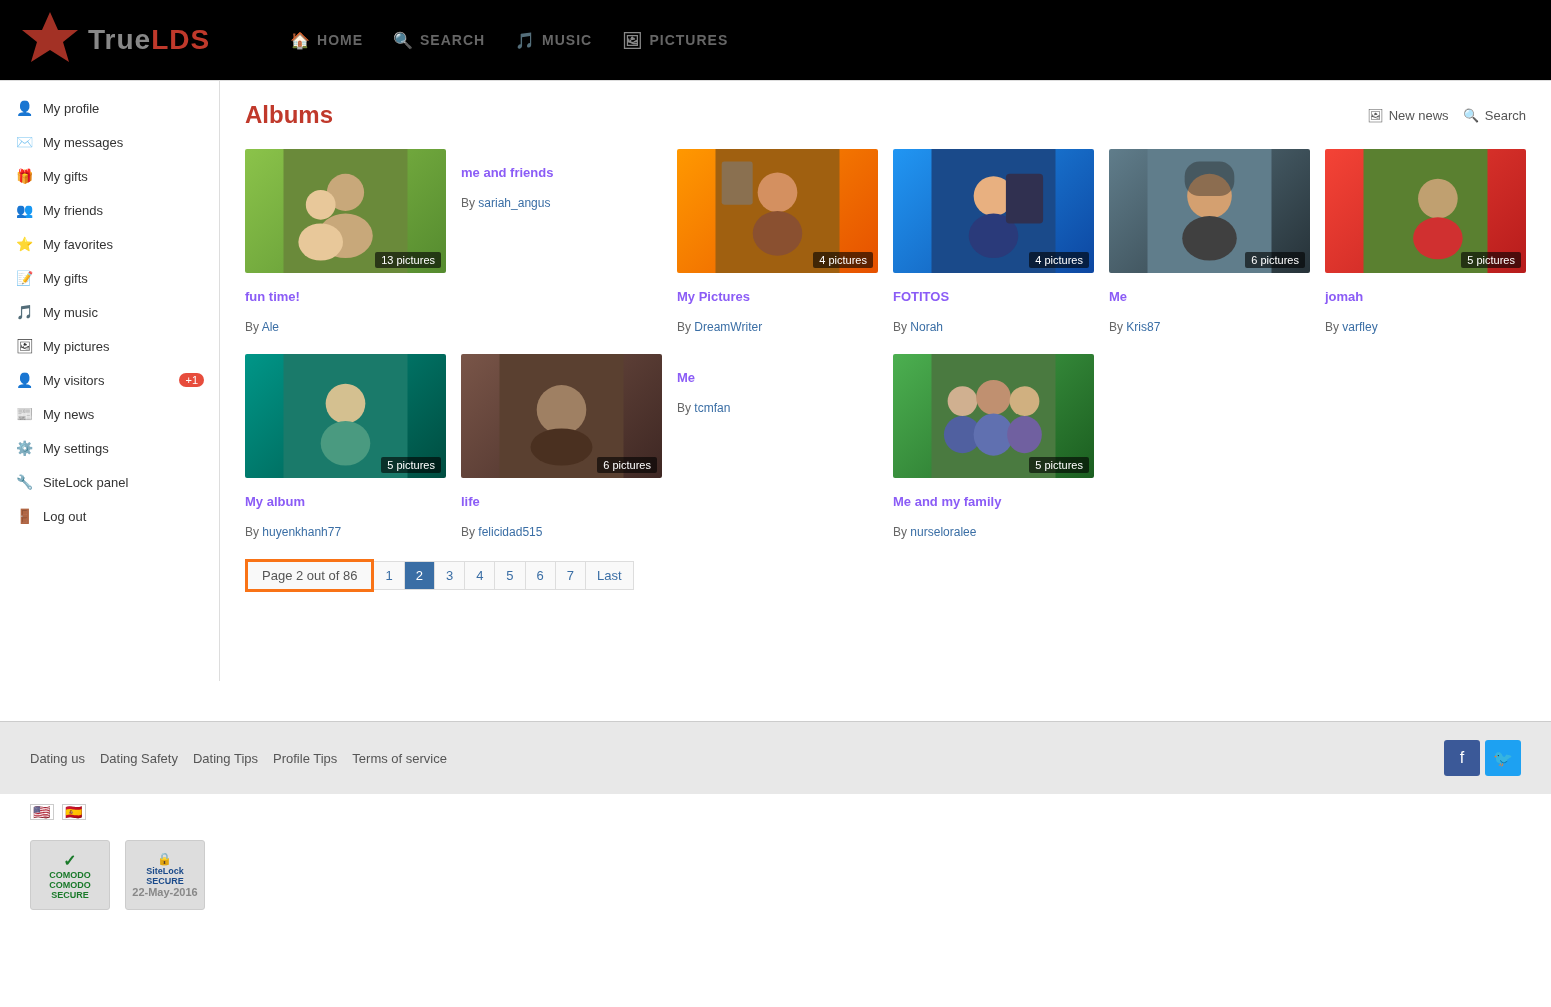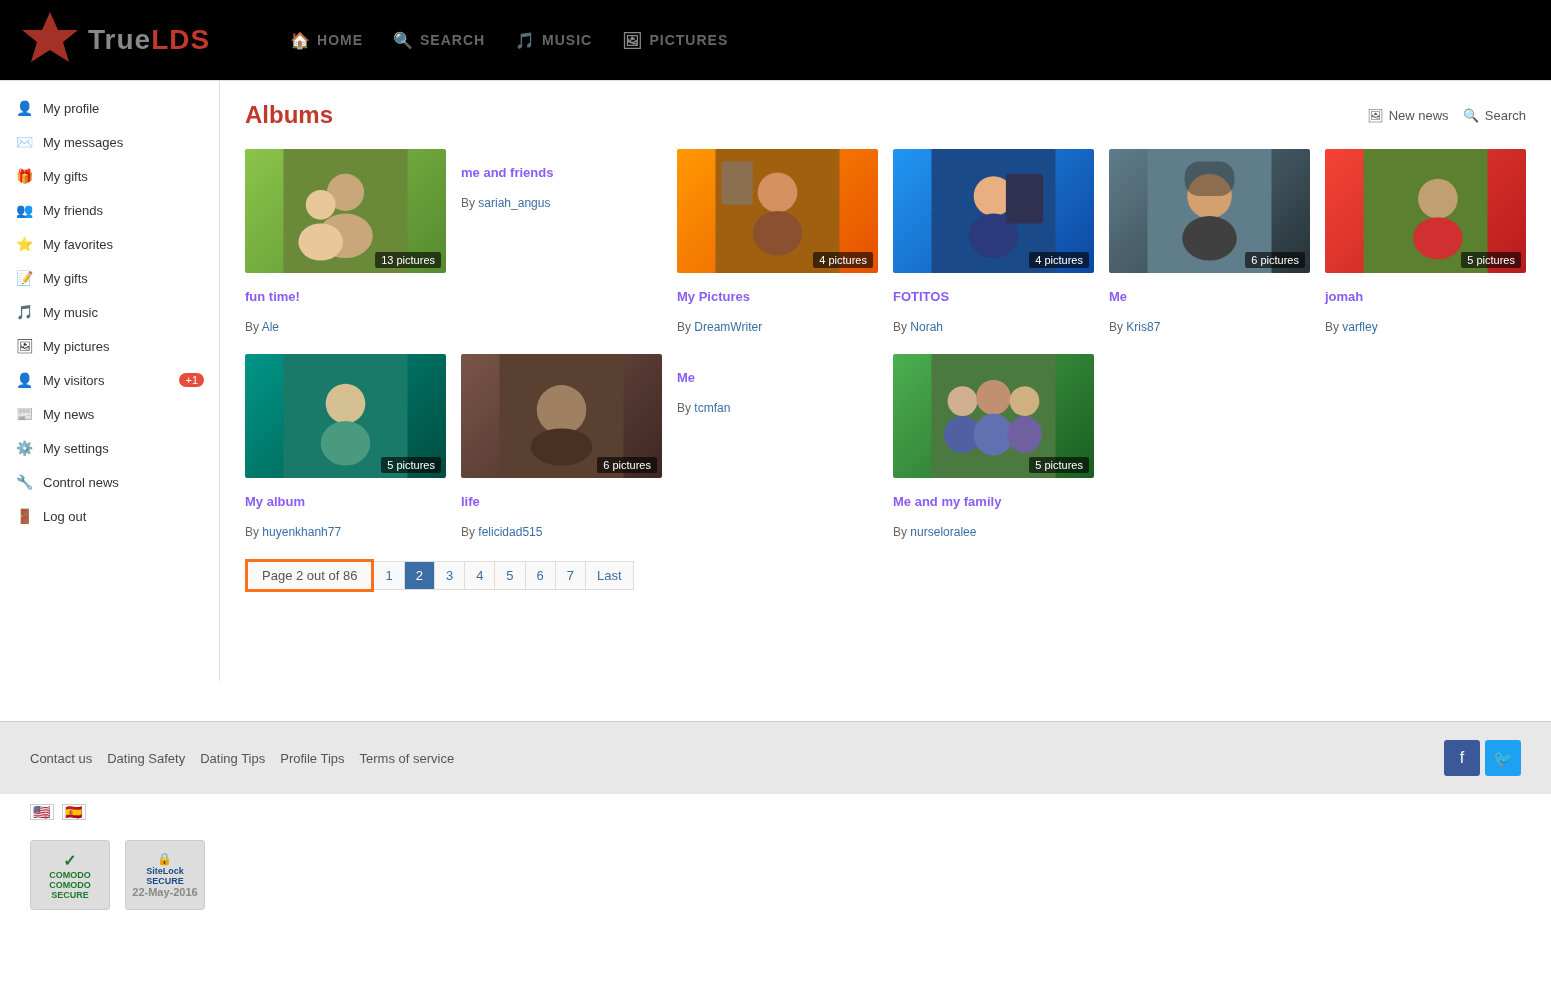--- a/index.html
+++ b/index.html
@@ -360,21 +360,21 @@
     <a class="sidebar-item">
       <span class="s-icon">📰</span>
       <span>My news</span>
     </a>
     <a class="sidebar-item">
       <span class="s-icon">⚙️</span>
       <span>My settings</span>
     </a>
     <a class="sidebar-item">
       <span class="s-icon">🔧</span>
-      <span>Control news</span>
+      <span>SiteLock panel</span>
     </a>
     <a class="sidebar-item">
       <span class="s-icon">🚪</span>
       <span>Log out</span>
     </a>
   </aside>
 
   <main class="content">
     <div class="content-header">
       <h1 class="page-title">Albums</h1>
@@ -562,21 +562,21 @@
       <a class="page-btn">6</a>
       <a class="page-btn">7</a>
       <a class="page-btn">Last</a>
     </div>
 
   </main>
 </div>
 
 <div class="footer">
   <div class="footer-links">
-    <a class="footer-link">Contact us</a>
+    <a class="footer-link">Dating us</a>
     <a class="footer-link">Dating Safety</a>
     <a class="footer-link">Dating Tips</a>
     <a class="footer-link">Profile Tips</a>
     <a class="footer-link">Terms of service</a>
   </div>
   <div class="social-icons">
     <div class="social-icon fb-icon">f</div>
     <div class="social-icon tw-icon">🐦</div>
   </div>
 </div>

